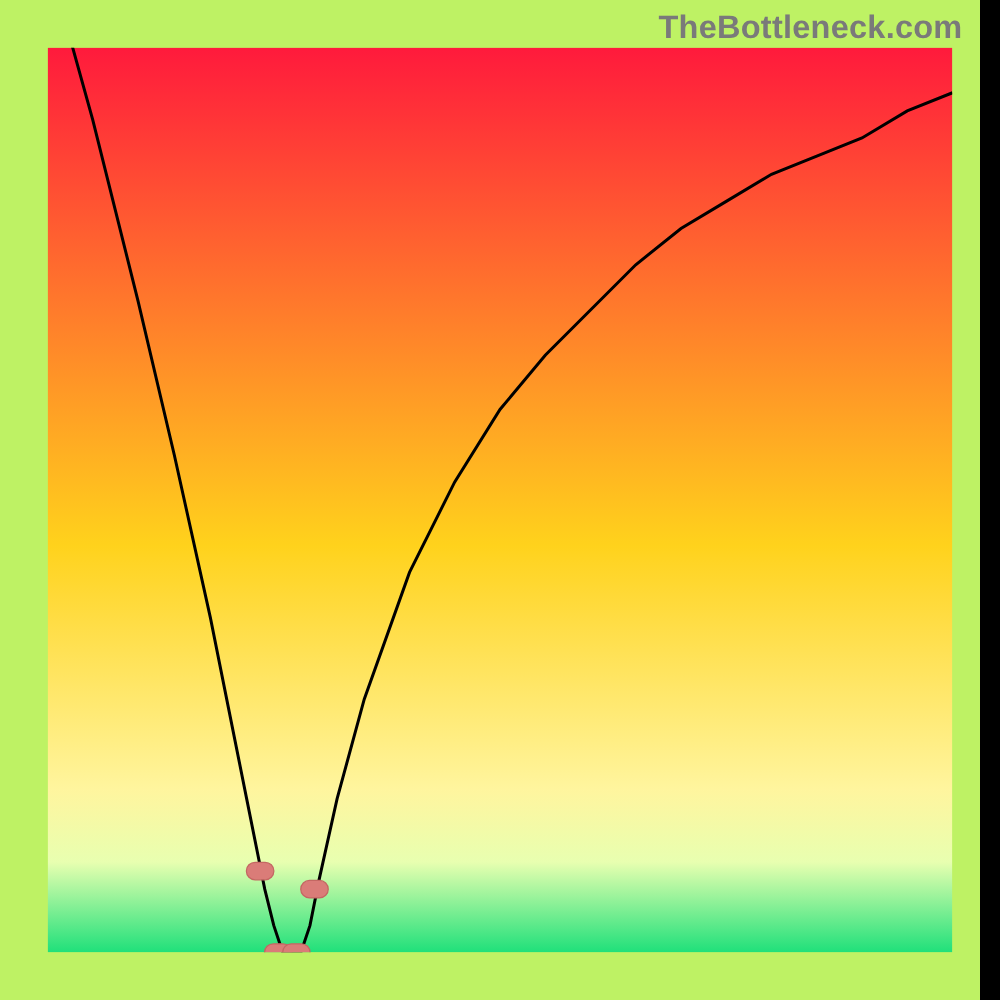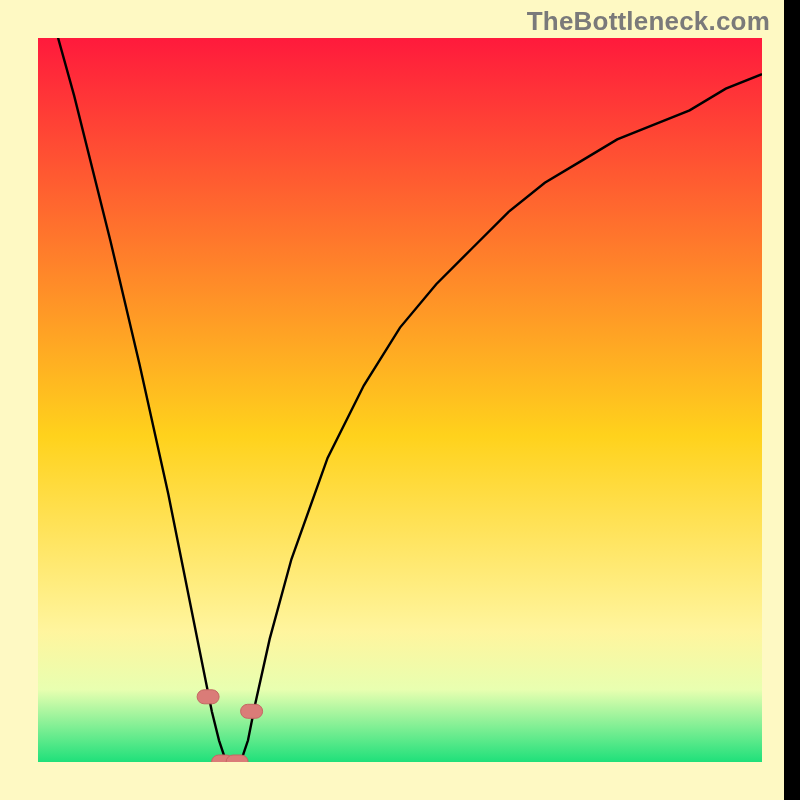--- a/index.html
+++ b/index.html
@@ -9,21 +9,21 @@
     height: 800px;
     background: #000;
     overflow: hidden;
   }
   .frame {
     position: absolute;
     left: 0;
     top: 0;
     width: 784px;
     height: 800px;
-    background: #fef9c3;
+    background: #bef264;
   }
   .plot {
     position: absolute;
     left: 38px;
     top: 38px;
     width: 724px;
     height: 724px;
     overflow: hidden;
   }
   .watermark {

